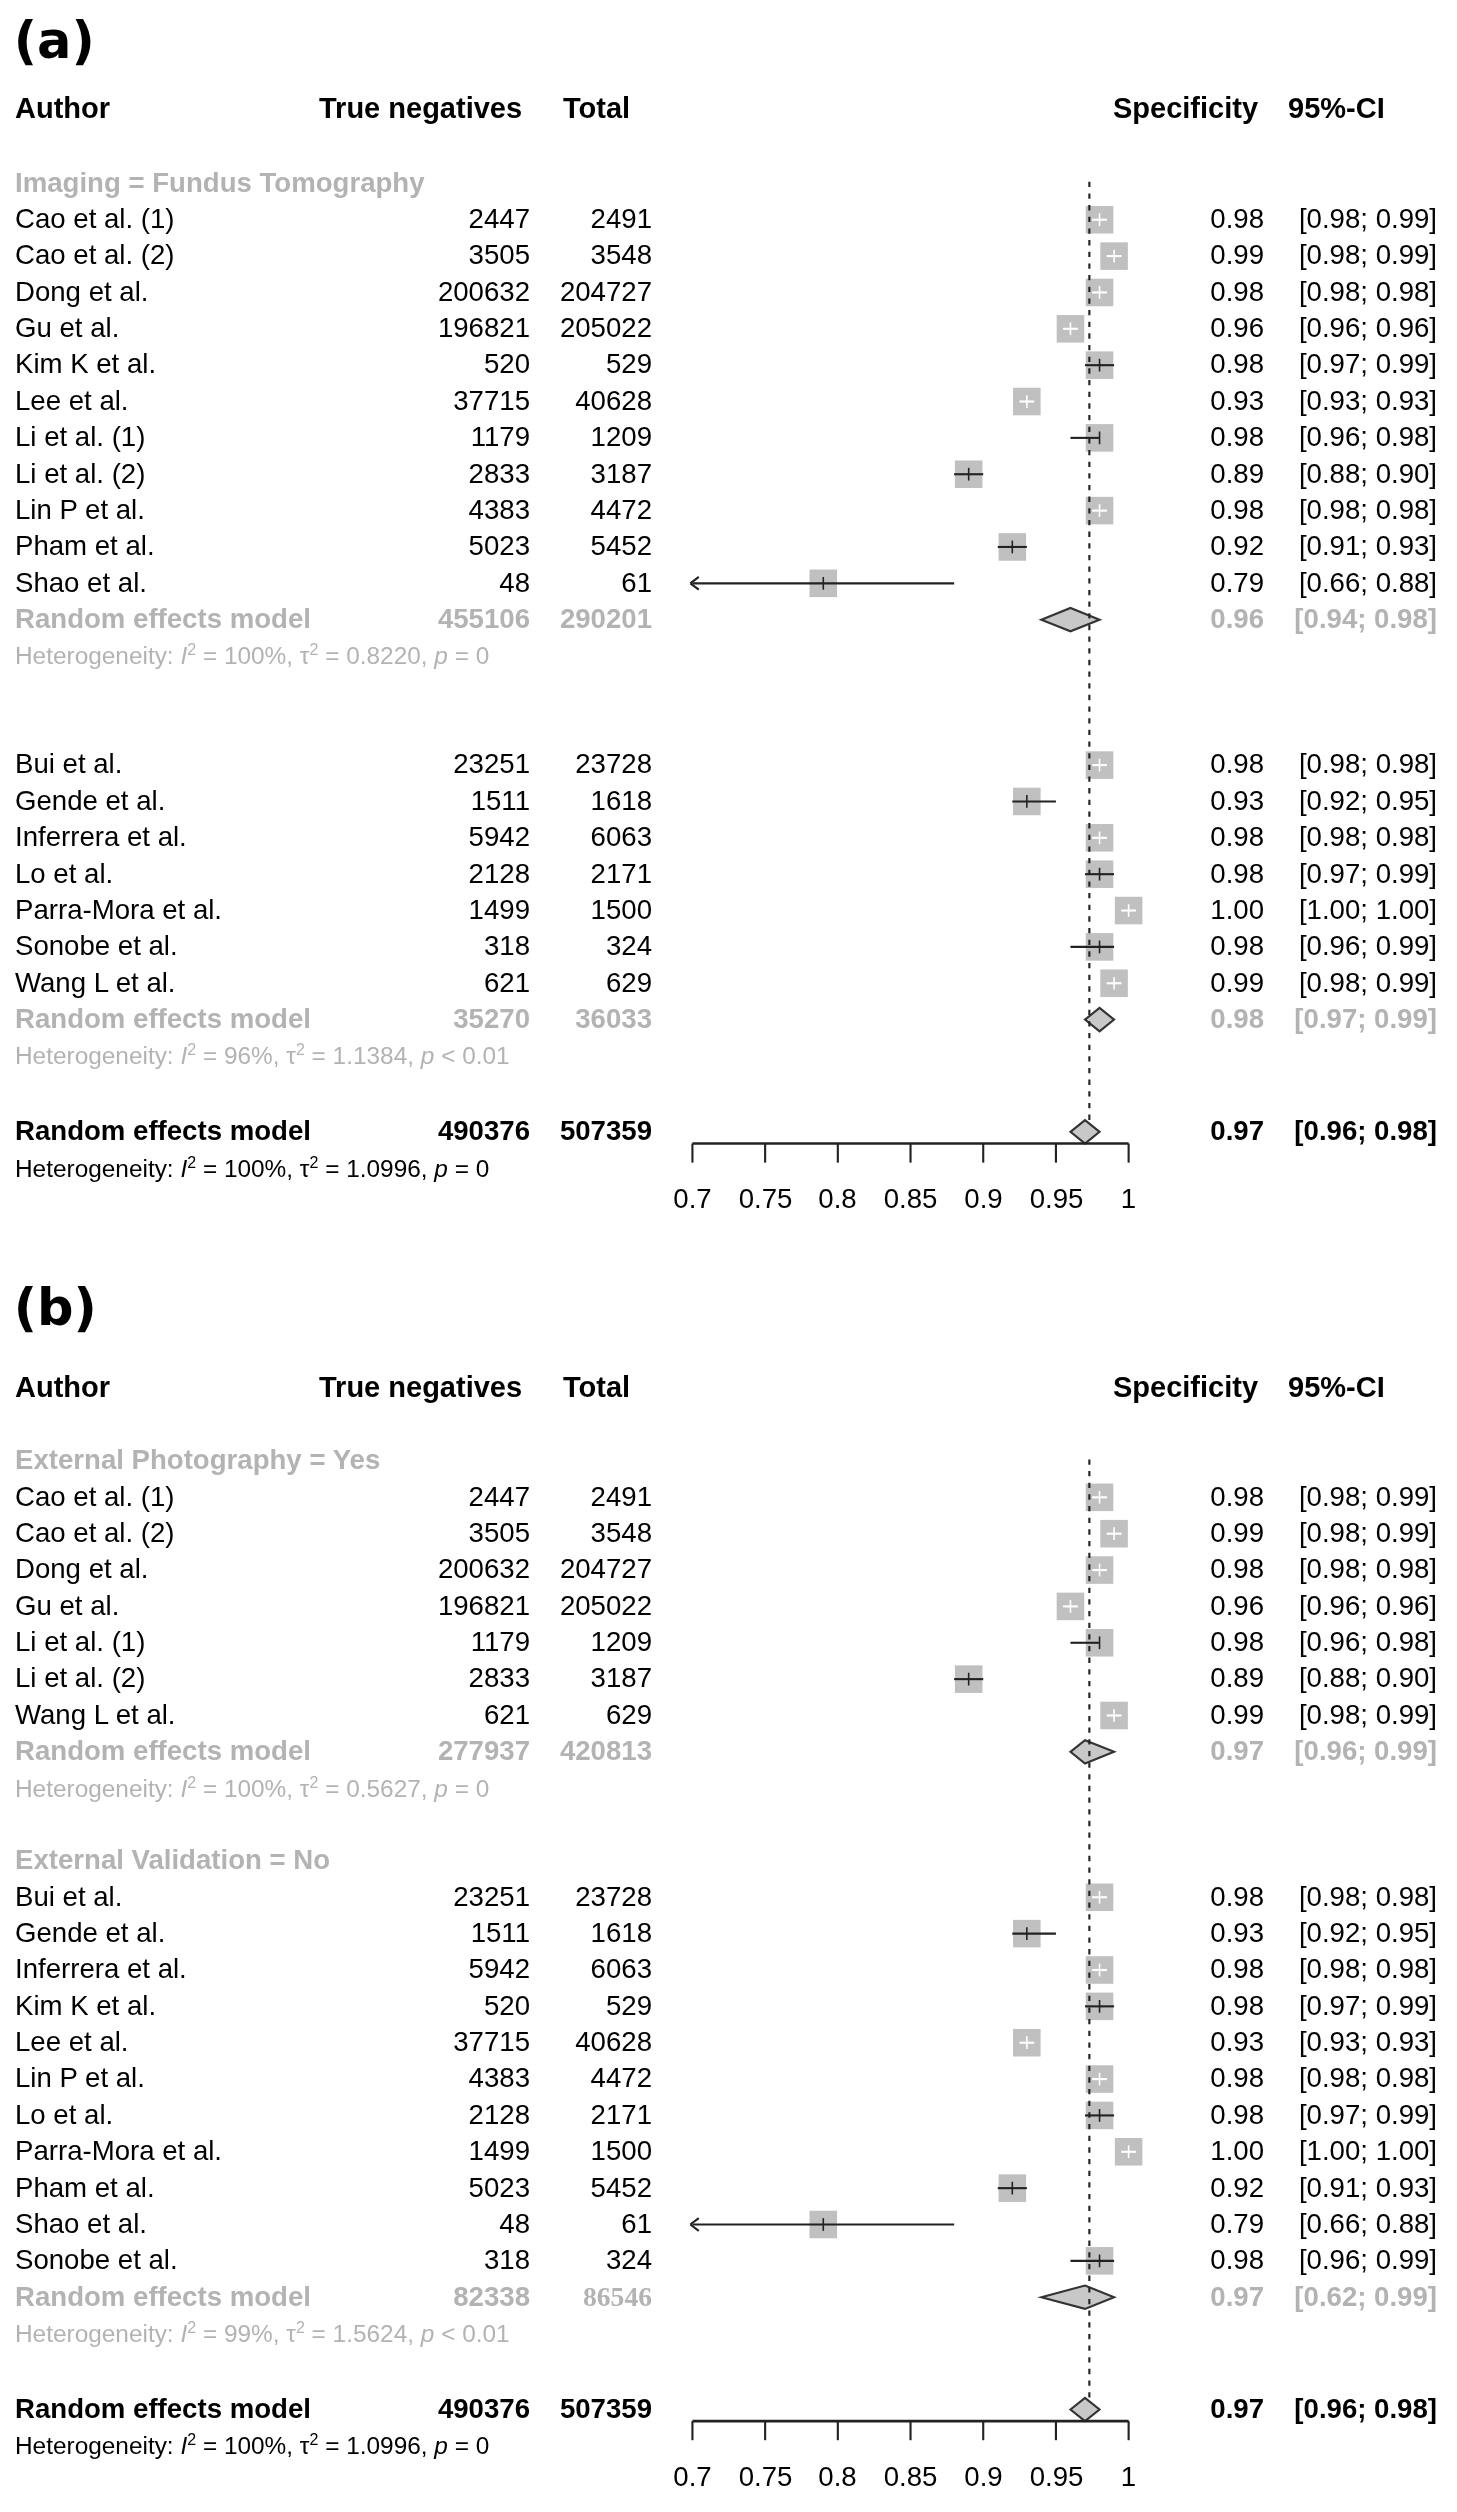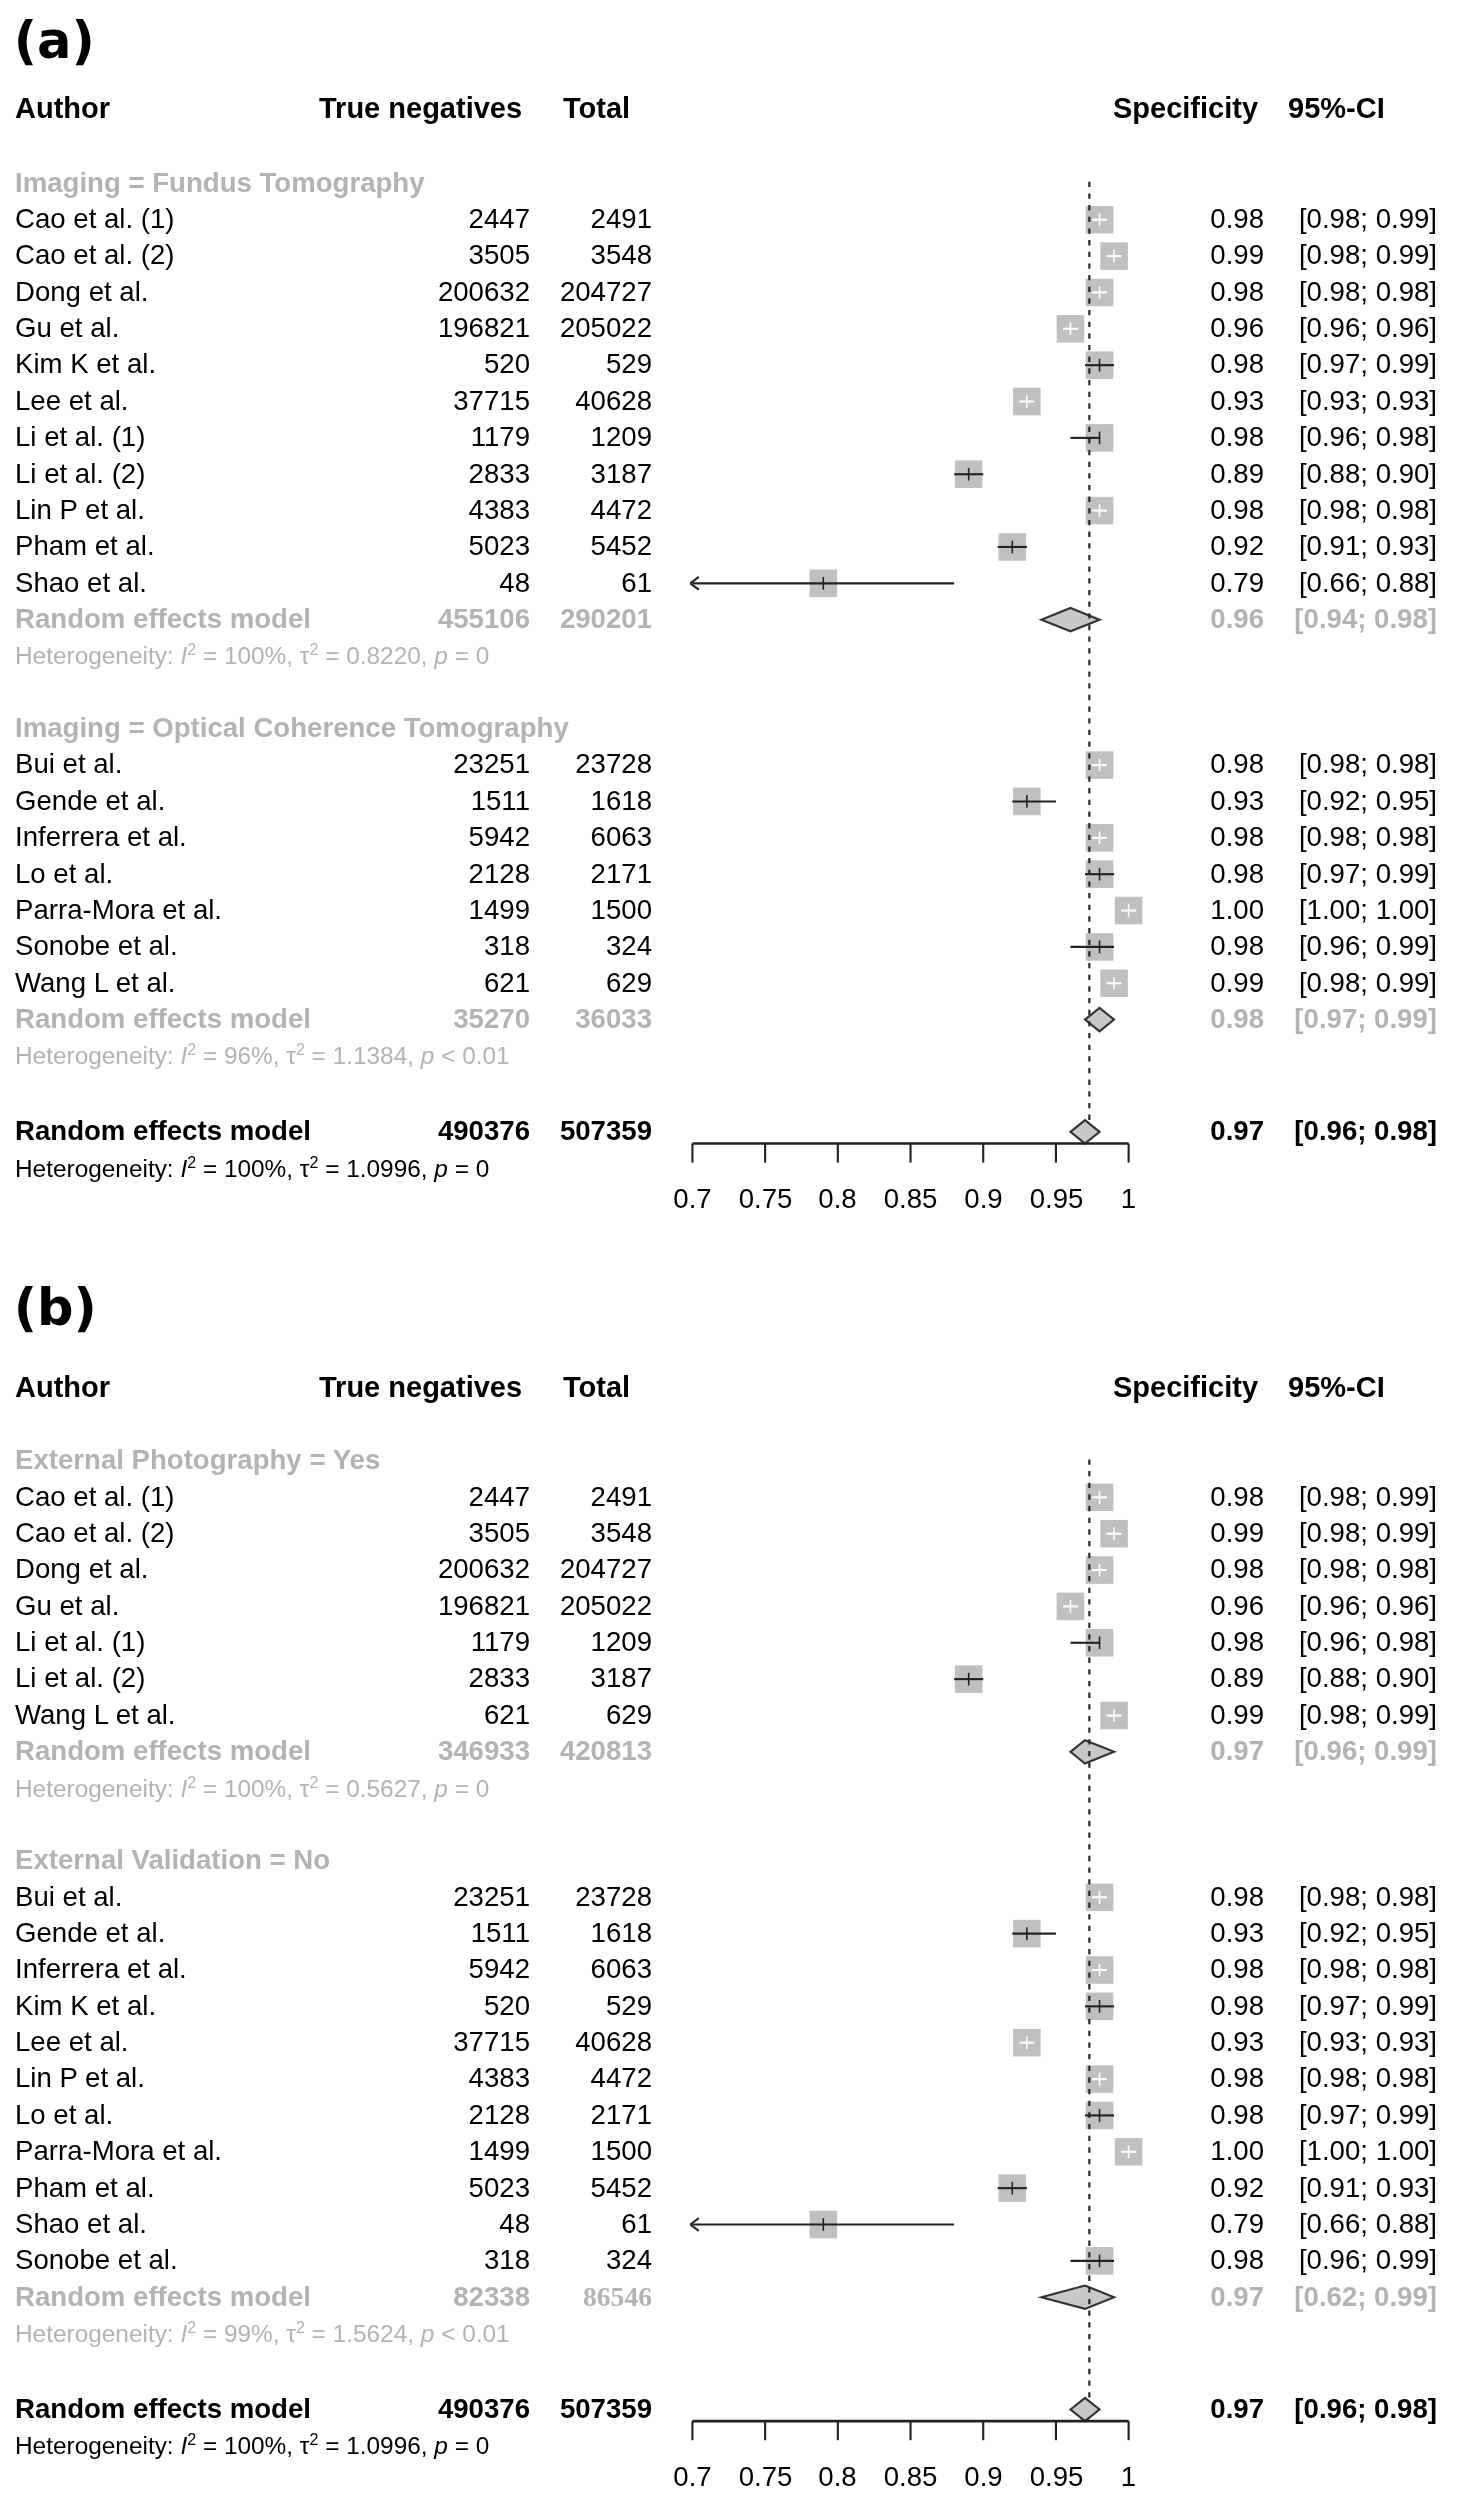--- a/index.html
+++ b/index.html
@@ -156,21 +156,20 @@
       <div class="txt c-tn" style="top: 569px;">48</div>
       <div class="txt c-tot" style="top: 569px;">61</div>
       <div class="txt c-spec" style="top: 569px;">0.79</div>
       <div class="txt c-ci" style="top: 569px;">[0.66; 0.88]</div>
       <div class="txt bold grey c-author" style="top: 605px;">Random effects model</div>
       <div class="txt bold grey c-tn" style="top: 605px;">455106</div>
       <div class="txt bold grey c-tot" style="top: 605px;">290201</div>
       <div class="txt bold grey c-spec" style="top: 605px;">0.96</div>
       <div class="txt bold grey c-ci" style="top: 605px;">[0.94; 0.98]</div>
       <div class="txt het grey c-author" style="top: 642px;"><span>Heterogeneity: </span><i>I</i><sup style="font-size: 16px;">2</sup><span> = 100%, </span><span>τ</span><sup style="font-size: 16px;">2</sup><span> = 0.8220, </span><i>p</i><span> = 0</span></div>
-      <div class="txt group-title grey c-author" style="top: 714px;">Imaging = Optical Coherence Tomography</div>
       <div class="txt c-author" style="top: 750px;">Bui et al.</div>
       <div class="txt c-tn" style="top: 750px;">23251</div>
       <div class="txt c-tot" style="top: 750px;">23728</div>
       <div class="txt c-spec" style="top: 750px;">0.98</div>
       <div class="txt c-ci" style="top: 750px;">[0.98; 0.98]</div>
       <div class="txt c-author" style="top: 787px;">Gende et al.</div>
       <div class="txt c-tn" style="top: 787px;">1511</div>
       <div class="txt c-tot" style="top: 787px;">1618</div>
       <div class="txt c-spec" style="top: 787px;">0.93</div>
       <div class="txt c-ci" style="top: 787px;">[0.92; 0.95]</div>
@@ -325,21 +324,21 @@
       <div class="txt c-tn" style="top: 397px;">2833</div>
       <div class="txt c-tot" style="top: 397px;">3187</div>
       <div class="txt c-spec" style="top: 397px;">0.89</div>
       <div class="txt c-ci" style="top: 397px;">[0.88; 0.90]</div>
       <div class="txt c-author" style="top: 434px;">Wang L et al.</div>
       <div class="txt c-tn" style="top: 434px;">621</div>
       <div class="txt c-tot" style="top: 434px;">629</div>
       <div class="txt c-spec" style="top: 434px;">0.99</div>
       <div class="txt c-ci" style="top: 434px;">[0.98; 0.99]</div>
       <div class="txt bold grey c-author" style="top: 470px;">Random effects model</div>
-      <div class="txt bold grey c-tn" style="top: 470px;">346933</div>
+      <div class="txt bold grey c-tn" style="top: 470px;">277937</div>
       <div class="txt bold grey c-tot" style="top: 470px;">420813</div>
       <div class="txt bold grey c-spec" style="top: 470px;">0.97</div>
       <div class="txt bold grey c-ci" style="top: 470px;">[0.96; 0.99]</div>
       <div class="txt het grey c-author" style="top: 508px;"><span>Heterogeneity: </span><i>I</i><sup style="font-size: 16px;">2</sup><span> = 100%, </span><span>τ</span><sup style="font-size: 16px;">2</sup><span> = 0.5627, </span><i>p</i><span> = 0</span></div>
       <div class="txt group-title grey c-author" style="top: 579px;">External Validation = No</div>
       <div class="txt c-author" style="top: 616px;">Bui et al.</div>
       <div class="txt c-tn" style="top: 616px;">23251</div>
       <div class="txt c-tot" style="top: 616px;">23728</div>
       <div class="txt c-spec" style="top: 616px;">0.98</div>
       <div class="txt c-ci" style="top: 616px;">[0.98; 0.98]</div>

